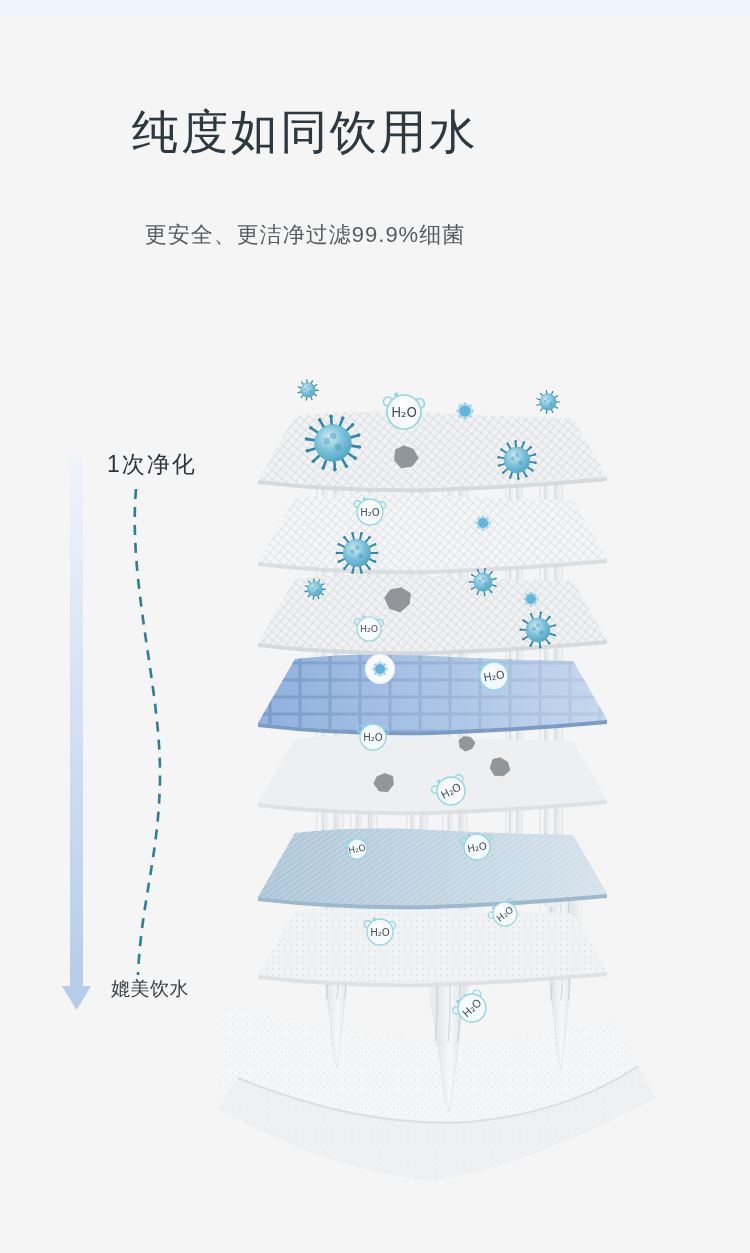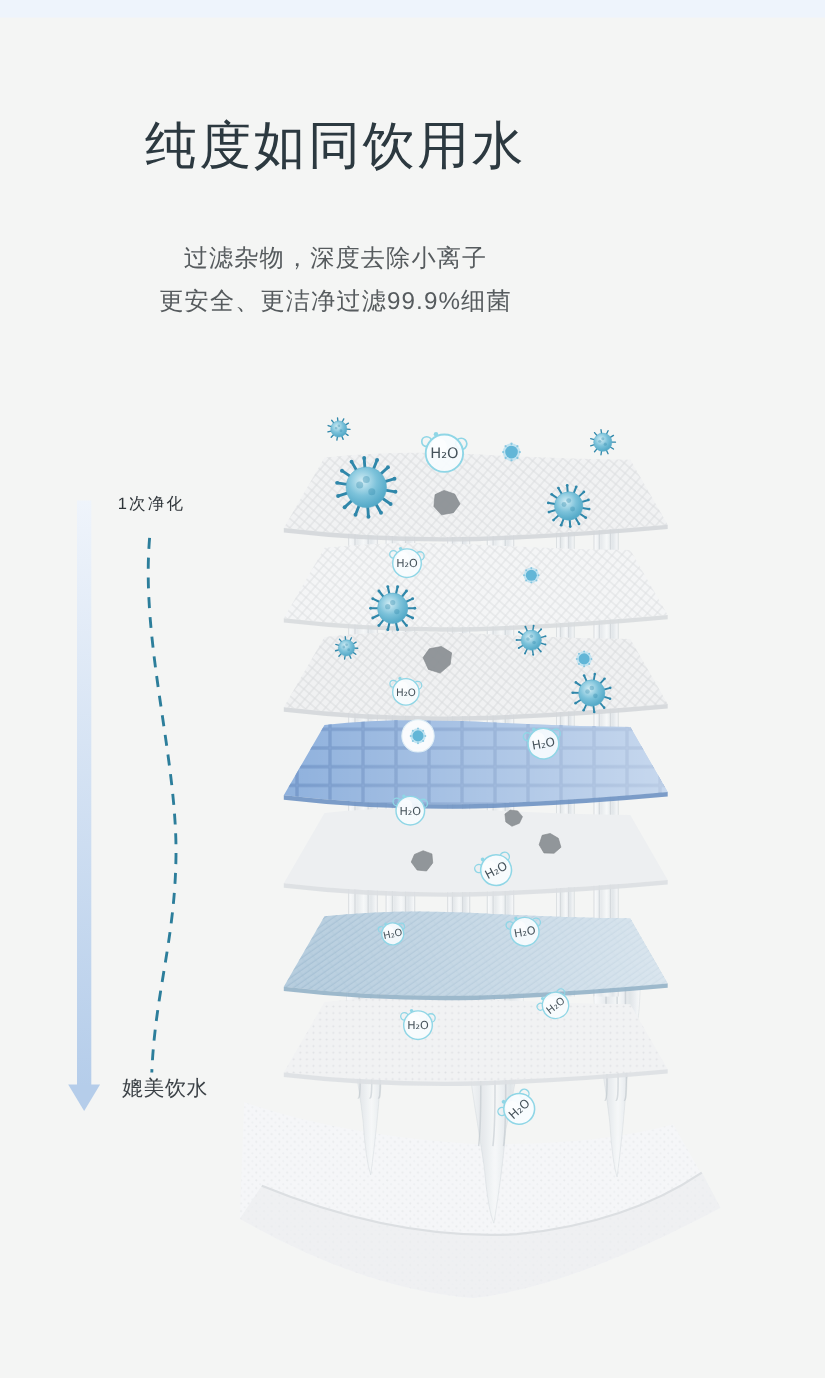--- a/index.html
+++ b/index.html
@@ -7,32 +7,31 @@
     margin:0; width:750px; height:1253px; position:relative; overflow:hidden;
     background:#f4f5f4; font-family:"Liberation Sans", sans-serif;
   }
   .top-strip{position:absolute;top:0;left:0;width:750px;height:16px;background:#eef4fc;}
   .header{position:absolute;top:96px;left:0;width:610px;text-align:center;z-index:2;}
   .title-line{font-size:47px;font-weight:500;color:#2c3940;line-height:1.55;letter-spacing:2.5px;}
   .subtitle{margin-top:46px;}
   .subtitle-line{font-size:22px;color:#565b5e;line-height:1.8;letter-spacing:1px;}
   #diagram-svg{position:absolute;top:0;left:0;z-index:1;}
   .flow-label{position:absolute;z-index:2;white-space:nowrap;}
-  #flow-start{left:107px;top:449px;font-size:15px;letter-spacing:2px;color:#2f353a;}
+  #flow-start{left:107px;top:449px;font-size:23px;letter-spacing:2px;color:#2f353a;}
   #flow-end{left:111px;top:976px;font-size:19px;letter-spacing:0.5px;color:#3c4247;}
 </style>
 </head>
 <body>
 
 <div class="top-strip"></div>
 
 <div class="header">
   <div class="title-line">纯度如同饮用水</div>
   <div class="subtitle">
-    <div class="subtitle-line">过滤杂物，深度去除小离子</div>
     <div class="subtitle-line">更安全、更洁净过滤99.9%细菌</div>
   </div>
 </div>
 
 <div class="flow-label" id="flow-start">1次净化</div>
 <div class="flow-label" id="flow-end">媲美饮水</div>
 
 <svg id="diagram-svg" width="750" height="1253" viewBox="0 0 750 1253" xmlns="http://www.w3.org/2000/svg">
     <defs>
       <linearGradient id="agrad" x1="0" y1="0" x2="0" y2="1">

